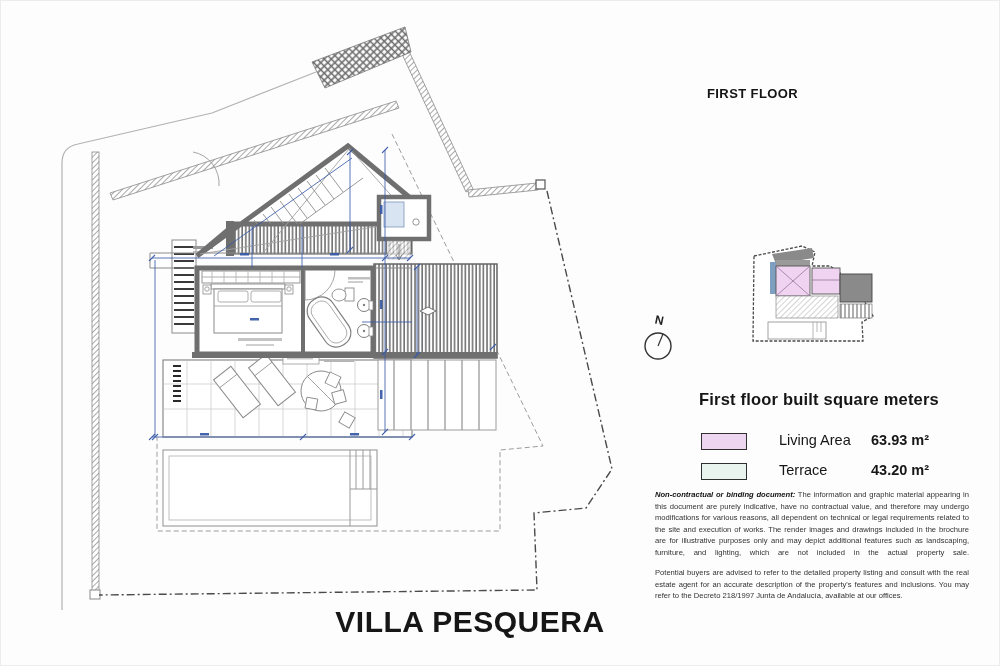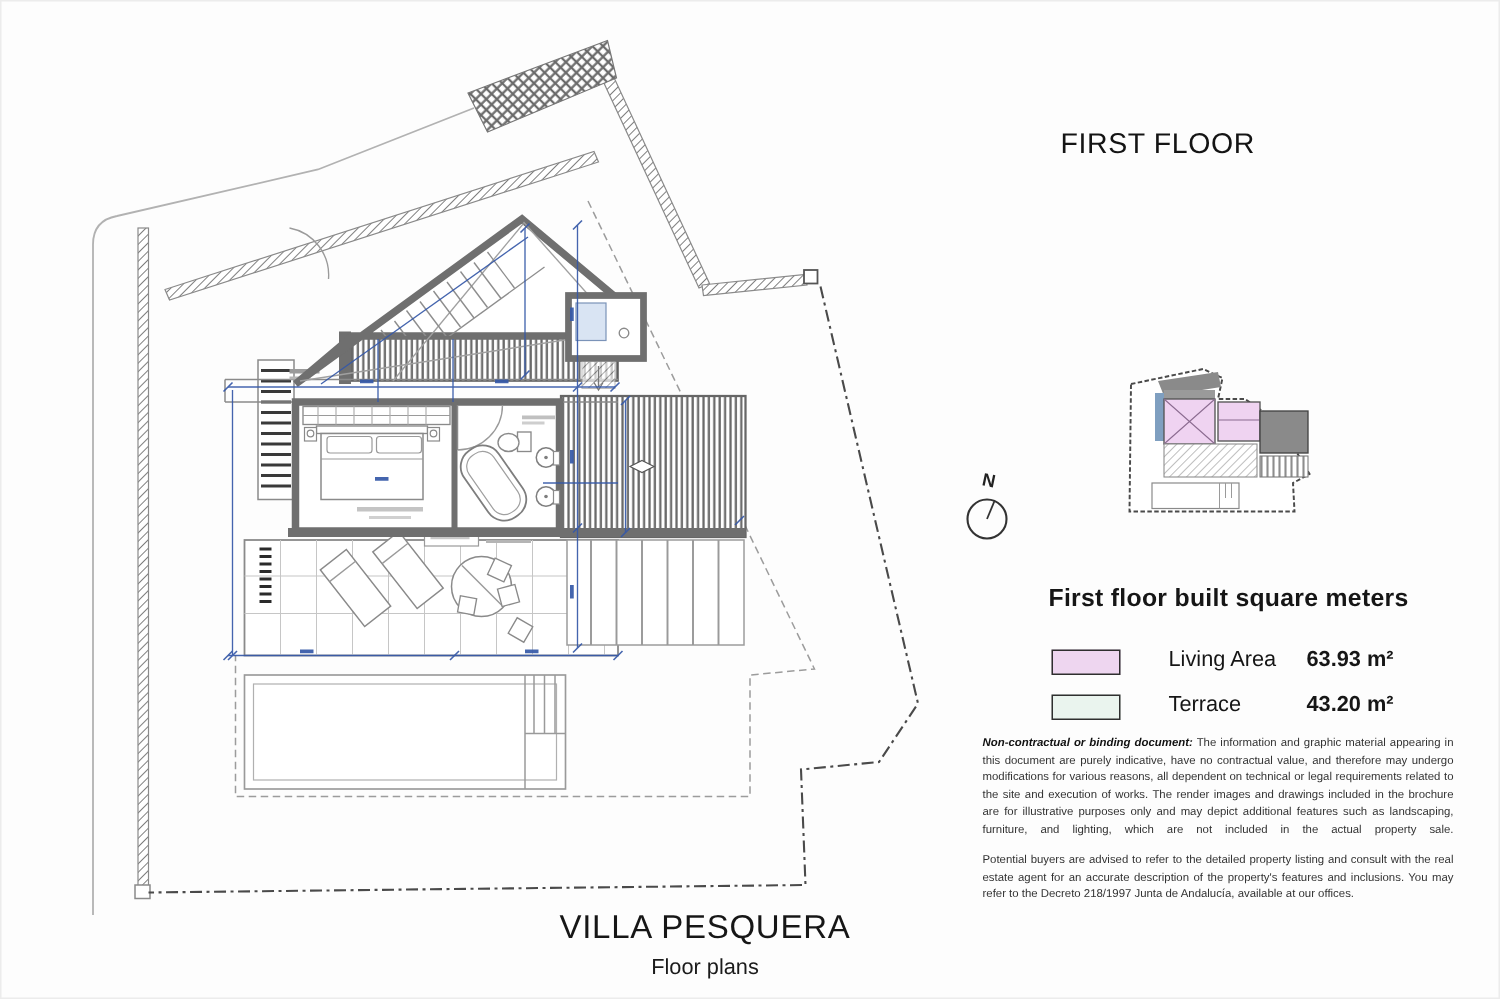--- a/index.html
+++ b/index.html
@@ -3,26 +3,26 @@
 <meta charset="utf-8">
 <style>
   html,body{margin:0;padding:0;background:#ffffff;}
   .page{
     position:relative;width:1000px;height:666px;background:#fdfdfd;
     font-family:"Liberation Sans",sans-serif;overflow:hidden;
     box-shadow:inset 0 0 0 1px #ececec;
   }
   .abs{position:absolute;}
   .first-floor-title{
-    left:707px;top:86px;font-size:19px;font-weight:400;
+    left:707px;top:86px;font-size:13px;font-weight:700;
     letter-spacing:.4px;color:#141414;text-align:center;
   }
   .villa-title{
     left:320px;top:605px;width:300px;text-align:center;
-    font-size:22px;font-weight:400;letter-spacing:.5px;color:#161616;
+    font-size:30px;font-weight:700;letter-spacing:.5px;color:#161616;
   }
   .villa-subtitle{
     left:320px;top:637px;width:300px;text-align:center;
     font-size:14.5px;color:#1b1b1b;
   }
   .legend{left:655px;top:390px;width:322px;color:#161616;margin-left:44px;}
   .legend-heading{font-size:16.5px;font-weight:700;letter-spacing:.2px;}
   .legend-row{position:absolute;left:0;width:322px;height:22px;}
   .legend-row.r0{top:42px;} .legend-row.r1{top:72px;}
   .swatch{
@@ -373,15 +373,14 @@
       <span class="legend-value">43.20 m²</span>
     </div>
   </div>
 
   <div class="abs notes">
     <p class="stretch"><b>Non-contractual or binding document:</b><span> The information and graphic material appearing in this document are purely indicative, have no contractual value, and therefore may undergo modifications for various reasons, all dependent on technical or legal requirements related to the site and execution of works. The render images and drawings included in the brochure are for illustrative purposes only and may depict additional features such as landscaping, furniture, and lighting, which are not included in the actual property sale.</span></p>
     <p>Potential buyers are advised to refer to the detailed property listing and consult with the real estate agent for an accurate description of the property's features and inclusions. You may refer to the Decreto 218/1997 Junta de Andalucía, available at our offices.</p>
   </div>
 
   <div class="abs villa-title">VILLA PESQUERA</div>
-  <div class="abs villa-subtitle">Floor plans</div>
 
 </div>
 
 </body></html>

